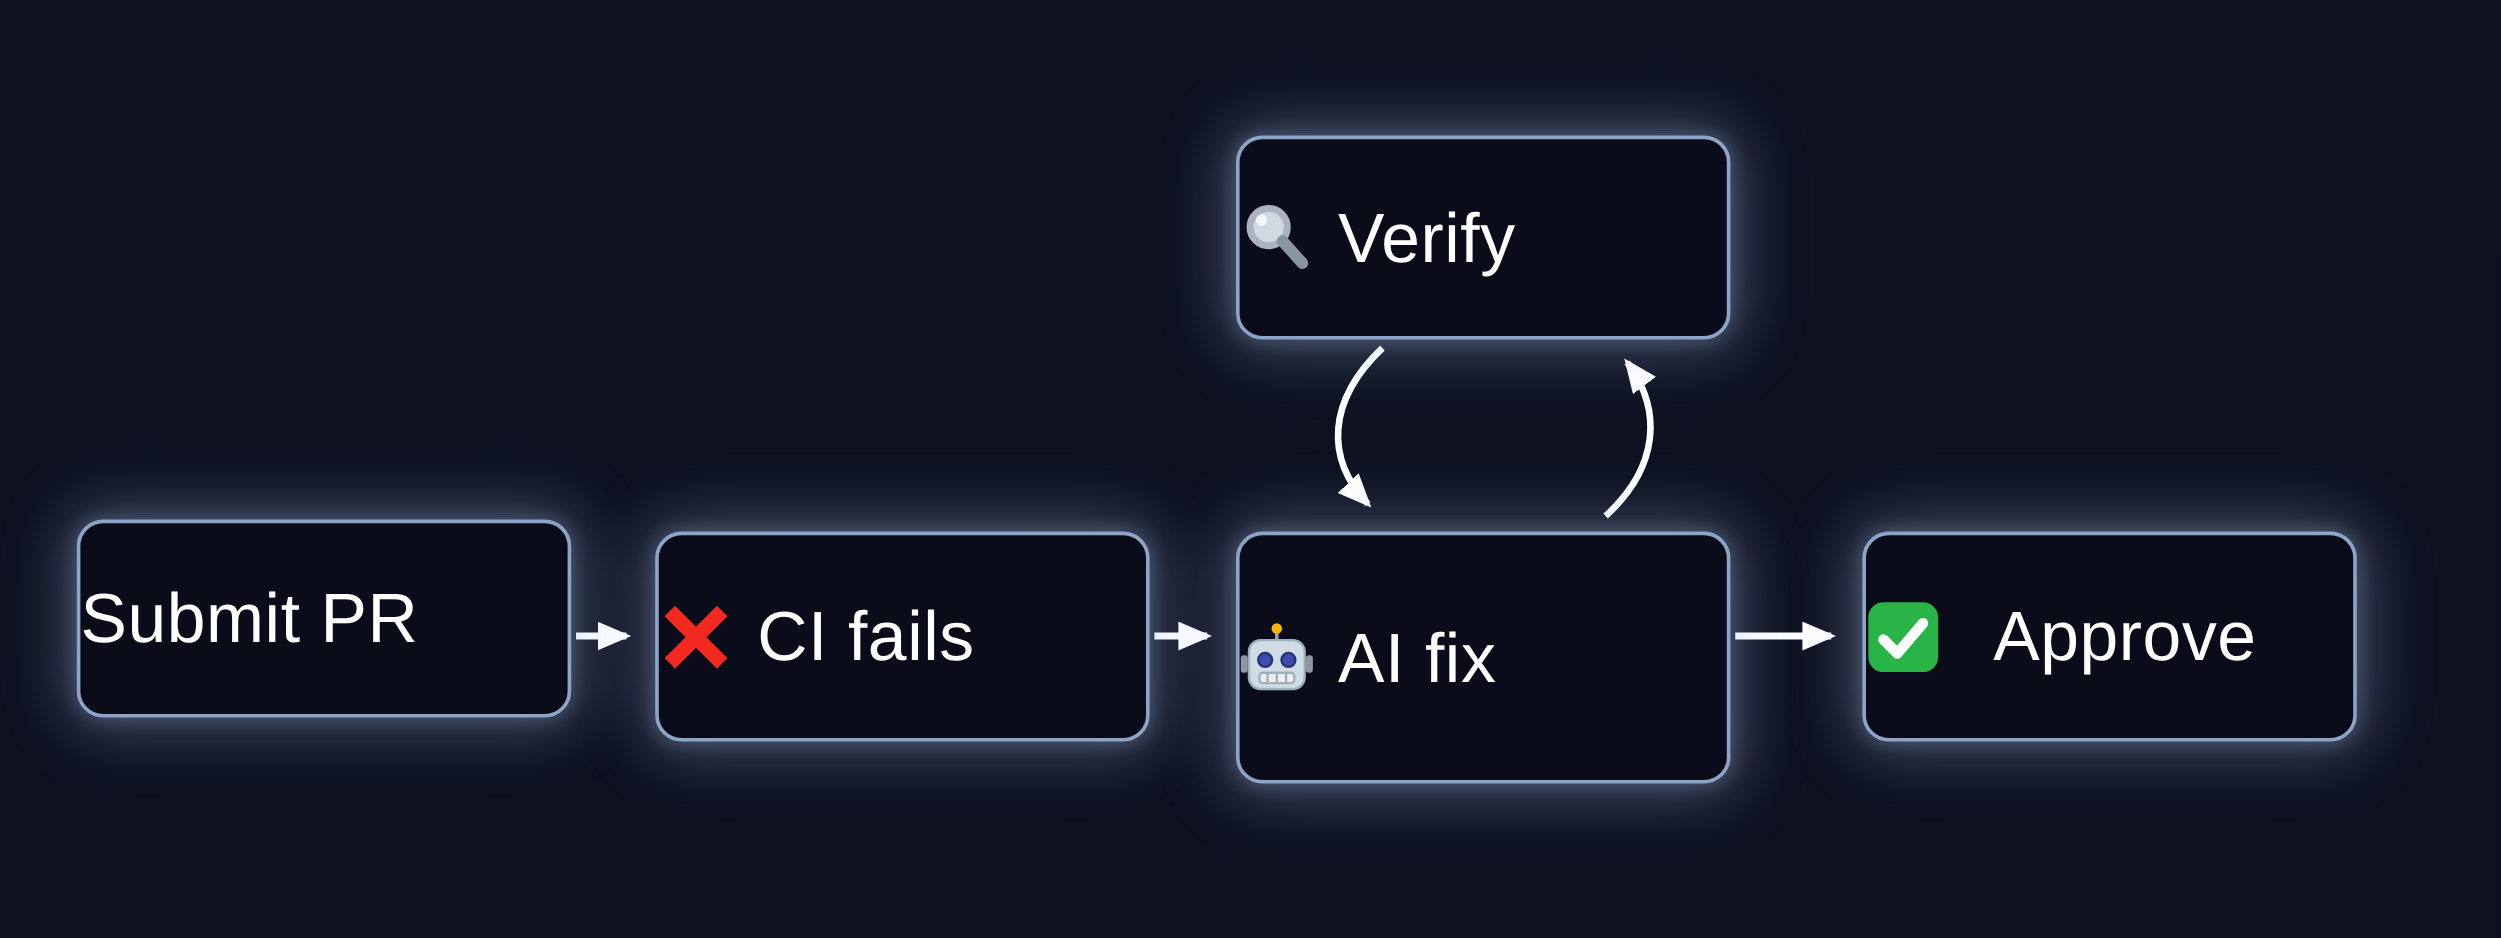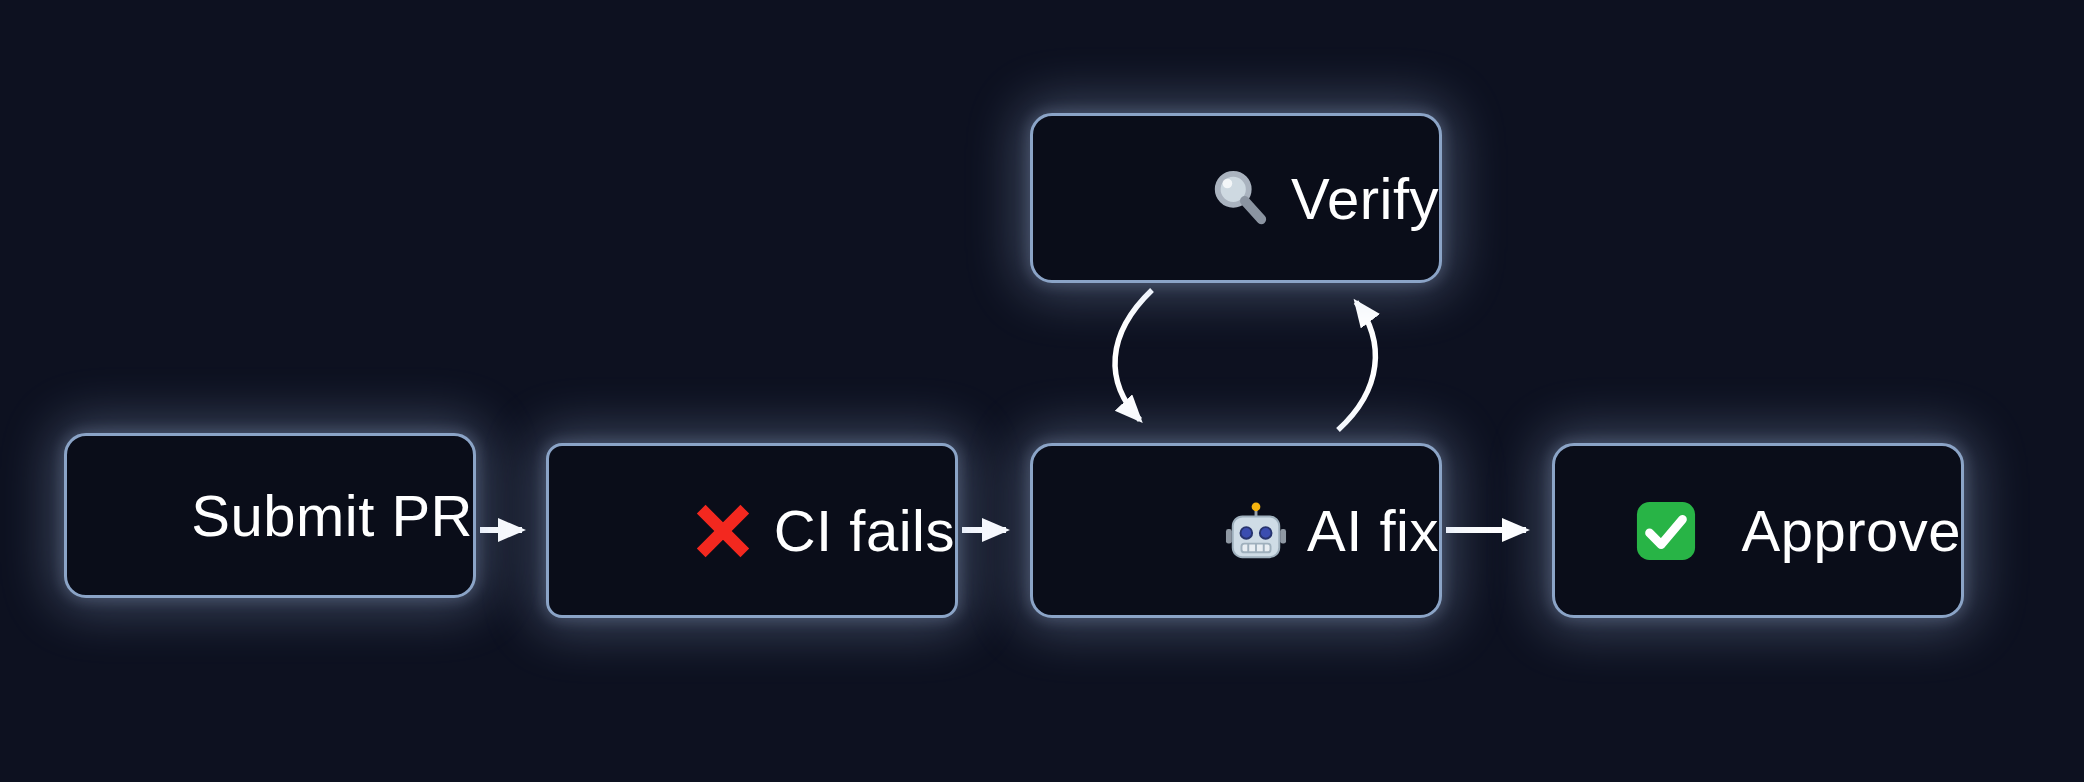--- a/index.html
+++ b/index.html
@@ -20,21 +20,21 @@
     left: 0;
     top: 0;
     width: 2084px;
     height: 782px;
     pointer-events: none;
   }
   .node {
     position: absolute;
     display: flex;
     align-items: center;
-    justify-content: flex-end;
+    justify-content: flex-start;
     gap: 20px;
     background: #0a0d19;
     border: 3px solid #8ba4c7;
     border-radius: 22px;
     box-shadow: 0 0 52px 12px rgba(173,196,235,0.30), 0 0 14px 3px rgba(173,196,235,0.20);
     color: #ffffff;
     font-size: 58px;
     font-weight: 400;
     letter-spacing: 0.5px;
     white-space: nowrap;
@@ -47,22 +47,22 @@
     width: 62px;
     height: 62px;
     flex: 0 0 auto;
   }
   .node .icon svg {
     width: 62px;
     height: 62px;
     display: block;
   }
   #node-submit-pr { left: 64px;  top: 433px; width: 412px; height: 165px; }
-  #node-ci-fails  { left: 546px; top: 443px; width: 412px; height: 175px; border-radius: 16px; }
-  #node-ai-fix    { left: 1030px; top: 443px; width: 412px; height: 175px; }
+  #node-ci-fails  { left: 546px; top: 443px; width: 412px; height: 175px; }
+  #node-ai-fix    { left: 1030px; top: 443px; width: 412px; height: 210px; }
   #node-approve   { left: 1552px; top: 443px; width: 412px; height: 175px; gap: 44px; }
   #node-verify    { left: 1030px; top: 113px; width: 412px; height: 170px; }
 </style>
 </head>
 <body>
 
 <div class="canvas">
 
   <svg class="edges-layer" viewBox="0 0 2084 782" xmlns="http://www.w3.org/2000/svg">
     <defs>

